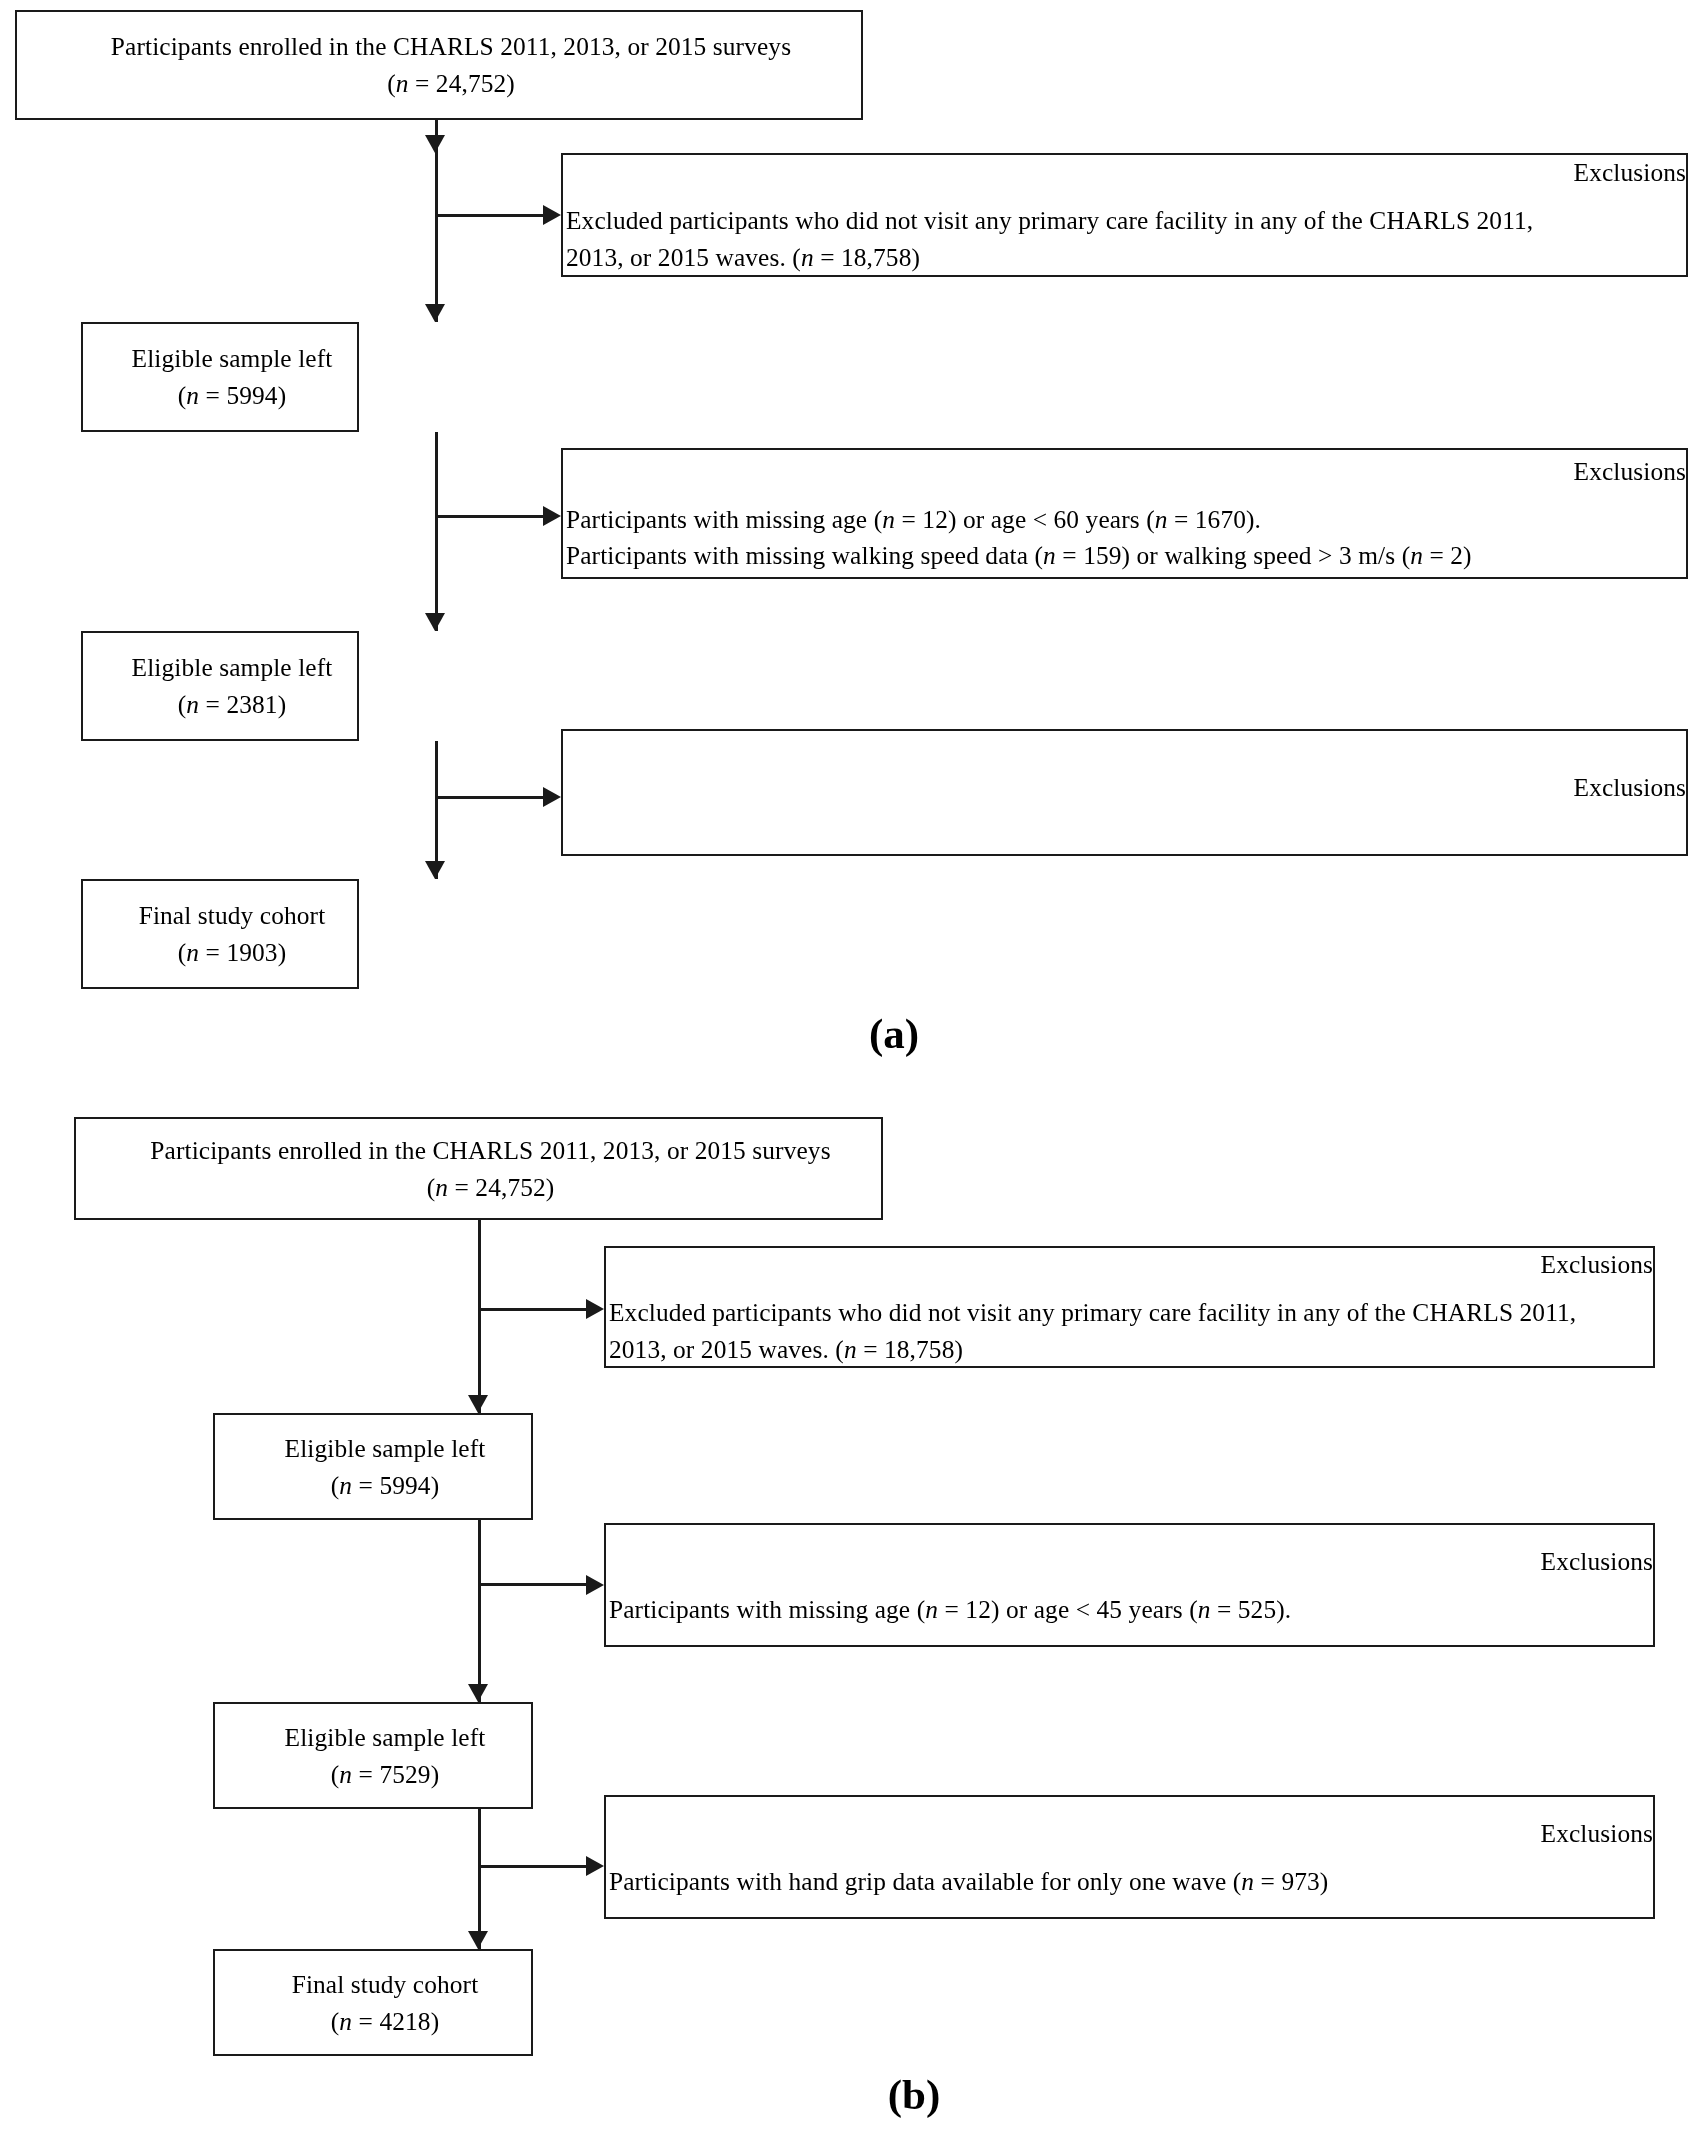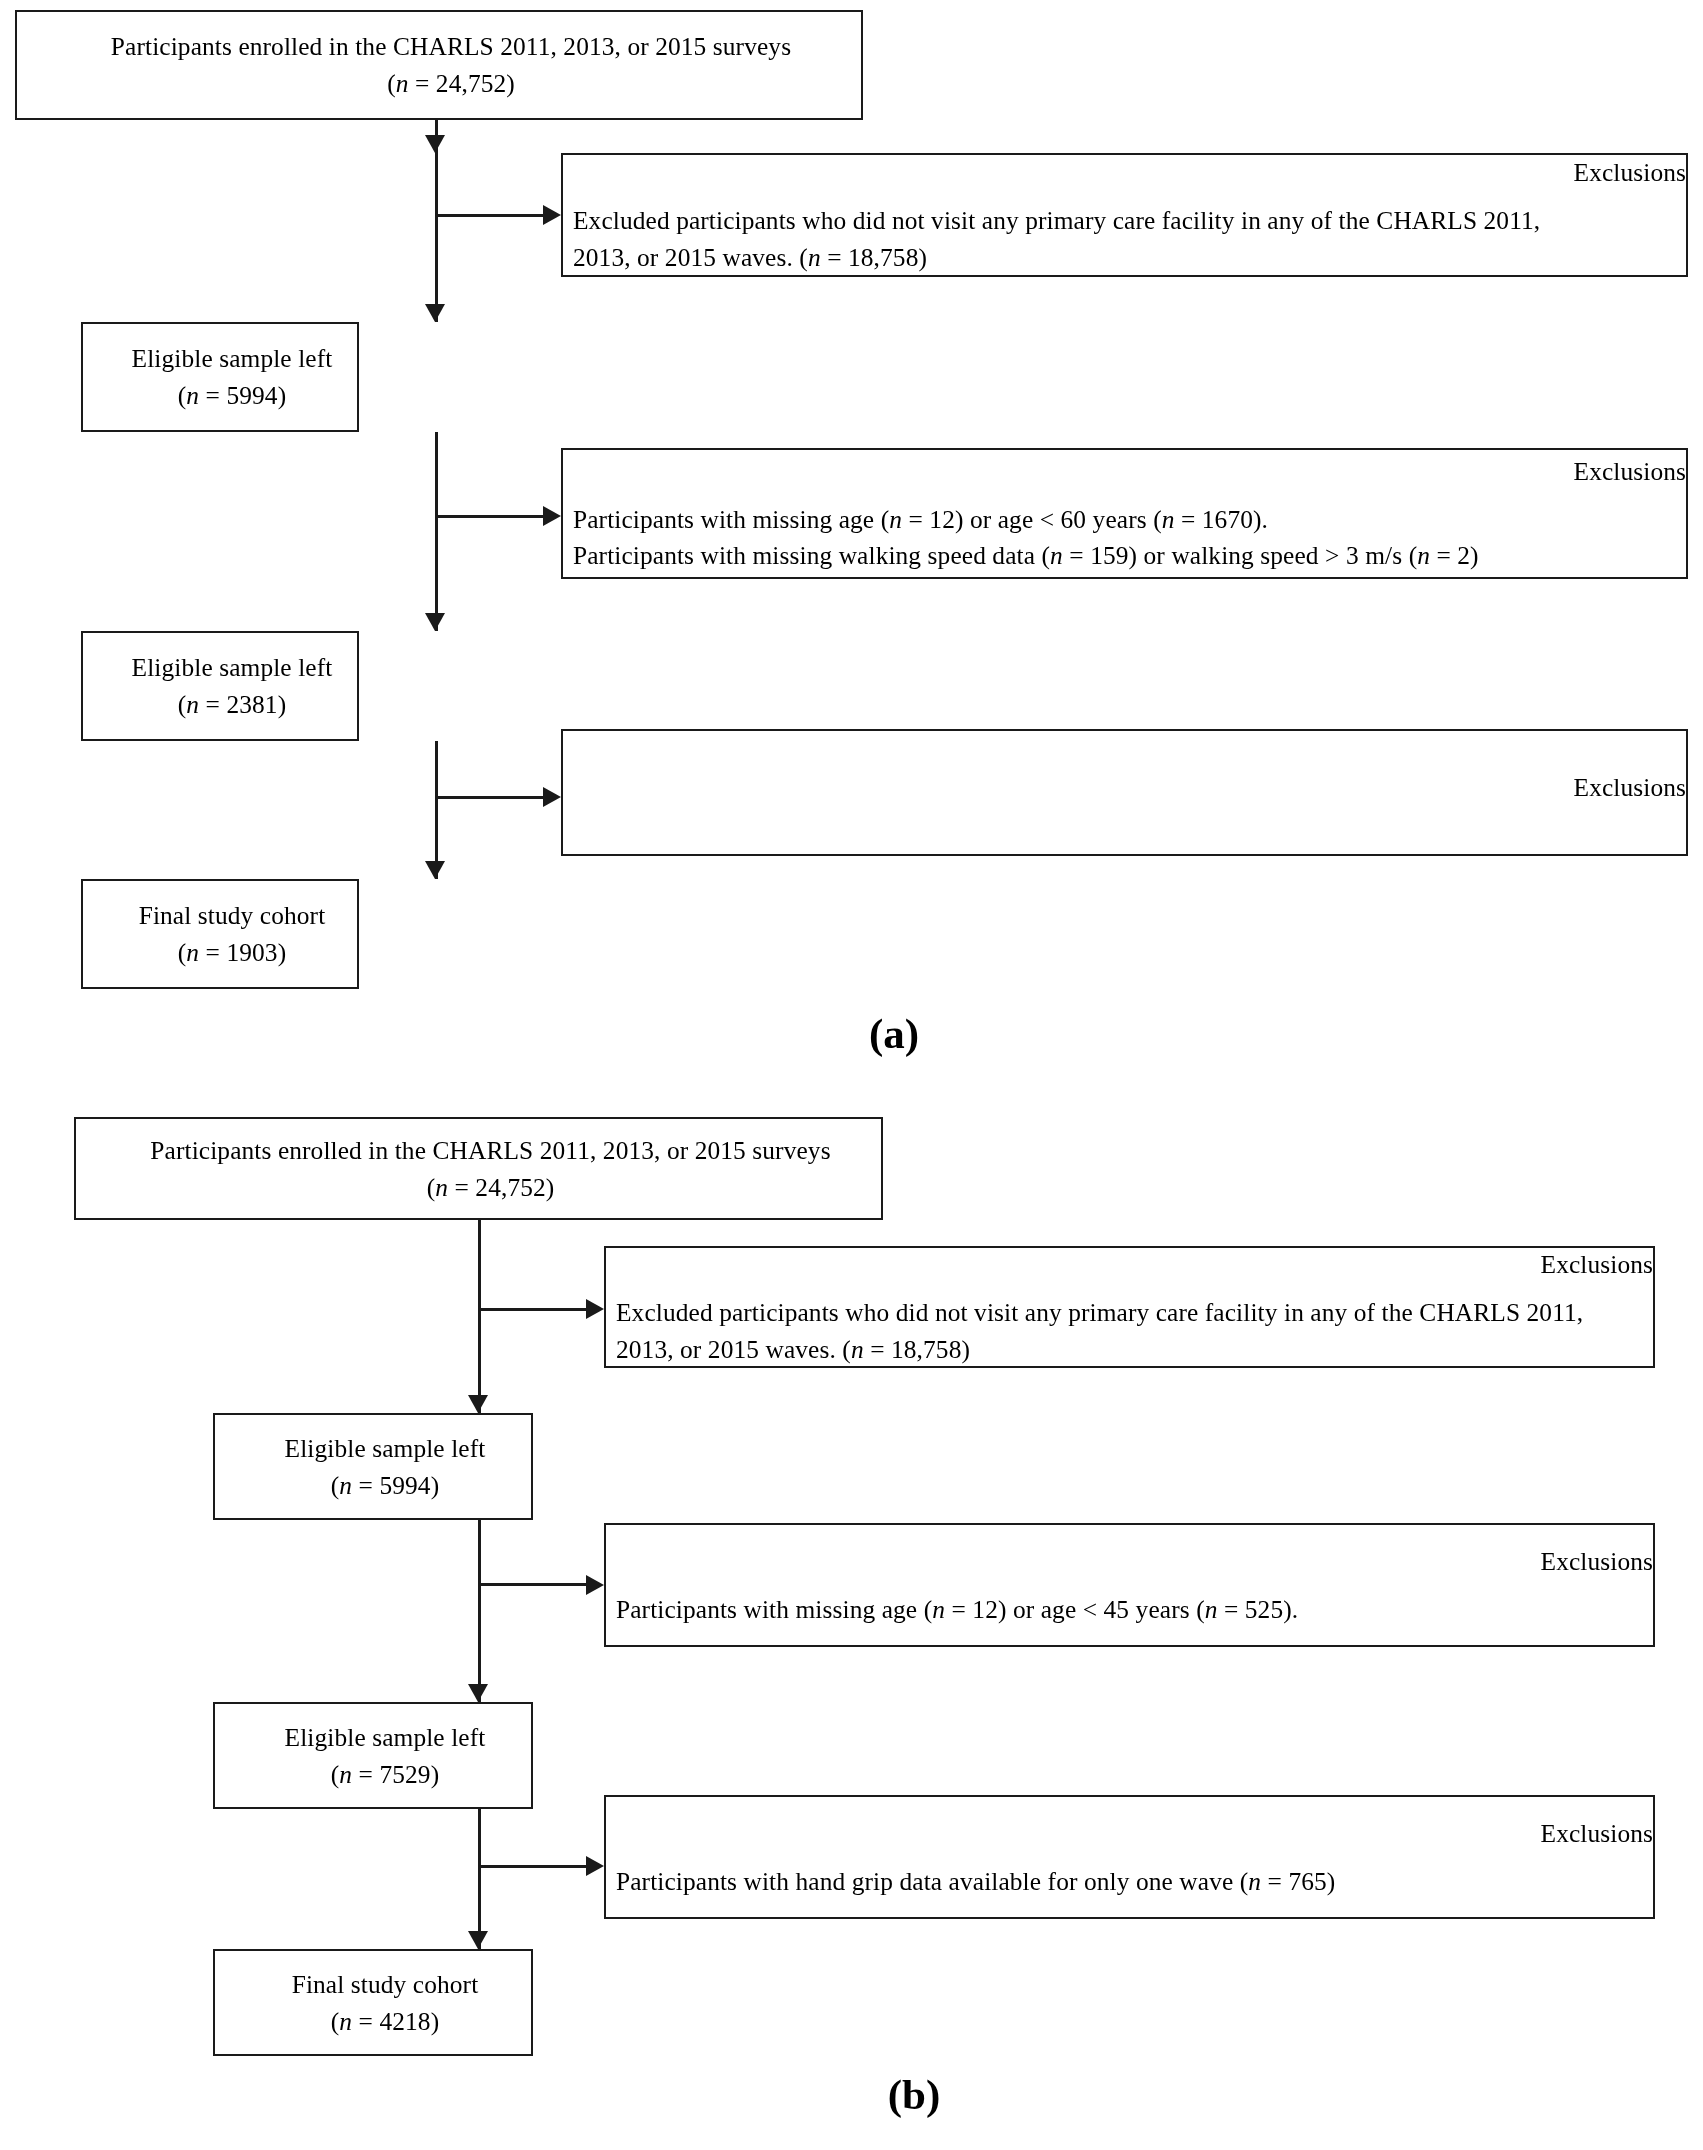--- a/index.html
+++ b/index.html
@@ -41,21 +41,21 @@
     line-height: 1.45;
     letter-spacing: 0.1px;
   }
   .fbox.center .line { text-align: center; }
   .fbox.excl .line.head {
     text-align: right;
     margin-bottom: 11px;
   }
   .fbox.excl .line.body {
     text-align: left;
-    padding-left: 10px;
+    padding-left: 3px;
   }
   .ital { font-style: italic; }
 
   
   .vline {
     position: absolute;
     width: 2.8px;
     background: #1a1a1a;
   }
   .hline {
@@ -209,21 +209,21 @@
   </div>
 
   <div class="vline" style="left:478px; top:1808px; height:141px;"></div>
   <div class="arrow-down" style="left:468px; top:1931px;"></div>
   <div class="hline" style="left:478px; top:1865px; width:121px;"></div>
   <div class="arrow-right" style="left:586px; top:1856px;"></div>
 
   <div class="fbox excl" style="left:604px; top:1795px; width:1051px; height:124px;">
     <span class="line head">Exclusions</span>
     <span class="line body">
-      <span>Participants with hand grip data available for only one wave (</span><span class="ital">n</span><span> = 765)</span>
+      <span>Participants with hand grip data available for only one wave (</span><span class="ital">n</span><span> = 973)</span>
     </span>
   </div>
 
   <div class="fbox center" style="left:213px; top:1949px; width:320px; height:107px;">
     <span class="line">Final study cohort</span>
     <span class="line">
       <span>(</span><span class="ital">n</span><span> = 4218)</span>
     </span>
   </div>
 

